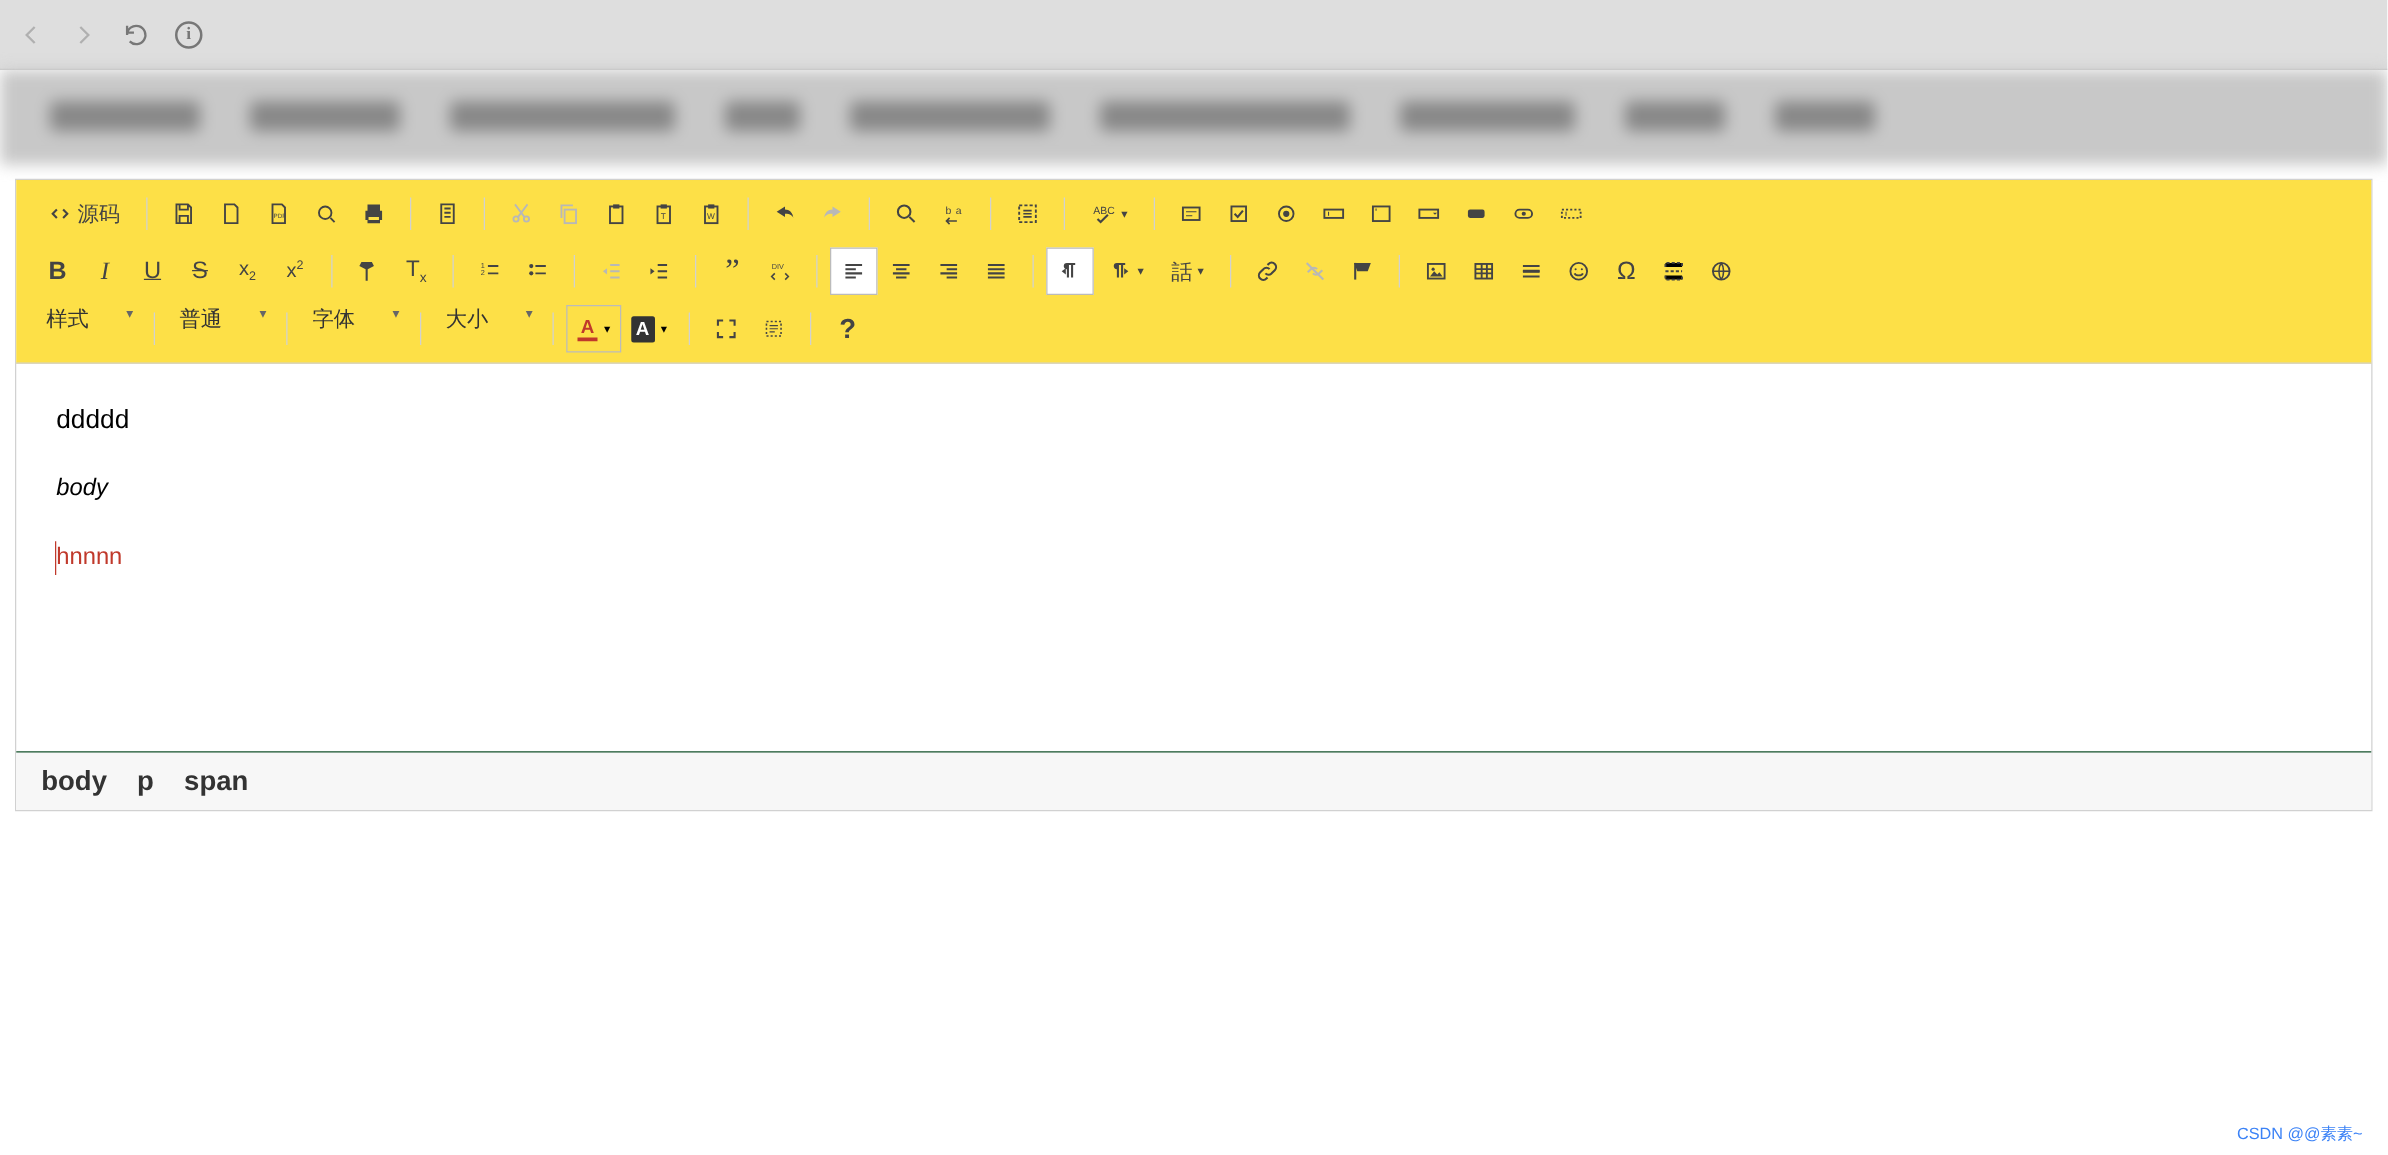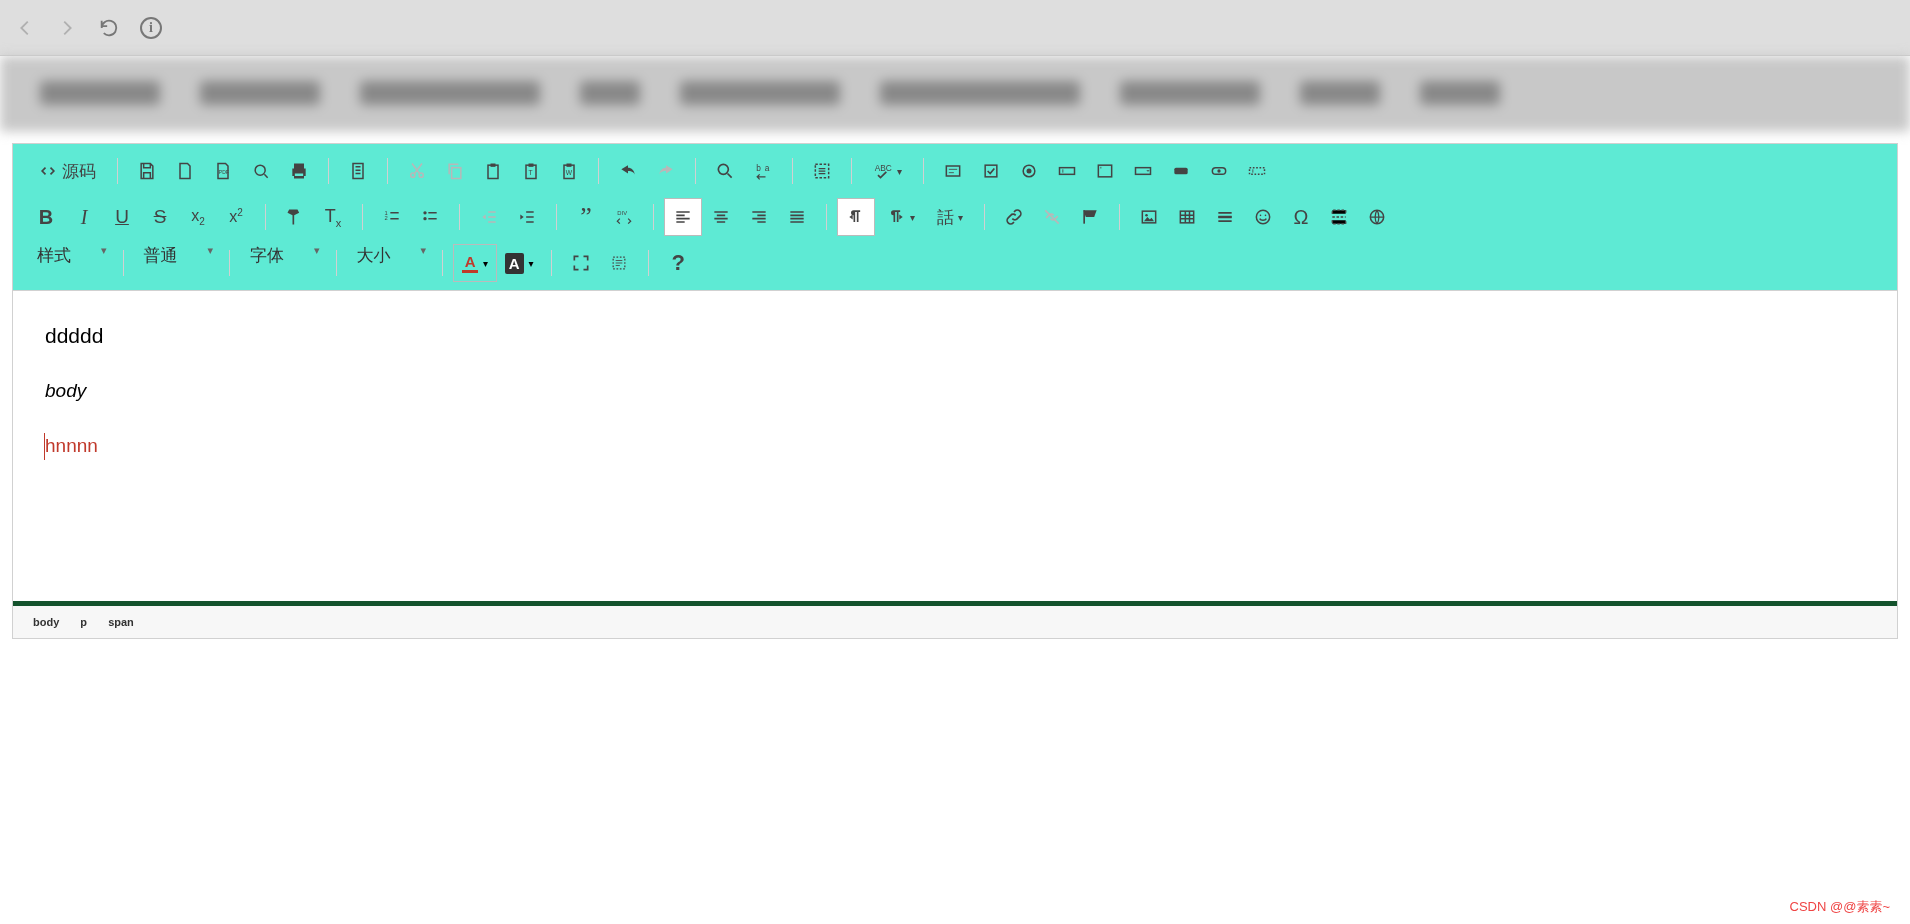--- a/index.html
+++ b/index.html
@@ -10,21 +10,21 @@
 .nav-btn { width: 22px; height: 22px; color: #777; display: flex; align-items: center; justify-content: center; }
 .nav-btn.disabled { color: #b0b0b0; }
 .address-bar { display: flex; align-items: center; gap: 14px; flex: 1; font-size: 21px; color: #5a5a5a; }
 .info-icon { width: 22px; height: 22px; border: 2px solid #777; border-radius: 50%; display: flex; align-items: center; justify-content: center; font-size: 14px; font-weight: bold; color: #777; font-family: Georgia, serif; }
 
 .bookmarks-bar { background: #c8c8c8; height: 75px; filter: blur(6px); border-bottom: 1px solid #aaa; display: flex; align-items: center; gap: 40px; padding: 0 40px; }
 .bookmark-blur { width: 120px; height: 24px; background: #888; border-radius: 4px; }
 
 
 .editor-container { margin: 12px; border: 1px solid #d1d1d1; }
-.toolbar { background: #5eead4; border-bottom: 1px solid #d1d1d1; padding: 4px 8px; }
+.toolbar { background: #fde047; border-bottom: 1px solid #d1d1d1; padding: 4px 8px; }
 .toolbar-row { display: flex; align-items: center; flex-wrap: wrap; padding: 4px 0; }
 .tb-group { display: flex; align-items: center; padding: 0 6px; }
 .tb-sep { width: 1px; height: 26px; background: #d1d1d1; margin: 0 4px; }
 .tb-btn { width: 38px; height: 38px; display: flex; align-items: center; justify-content: center; color: #444; cursor: pointer; border: 1px solid transparent; }
 .tb-btn.active { border: 1px solid #bbb; background: #fff; }
 .tb-btn.disabled { color: #b8b8b8; }
 .tb-btn svg { width: 20px; height: 20px; }
 .tb-btn.wide { width: auto; padding: 0 10px; gap: 4px; font-size: 17px; }
 .combo { display: flex; align-items: flex-start; height: 38px; padding: 0 12px 0 16px; font-size: 17px; color: #333; cursor: pointer; gap: 30px; }
 .combo .caret { font-size: 11px; color: #666; }
@@ -38,24 +38,24 @@
 
 .content { min-height: 310px; padding: 30px 32px; font-size: 19px; line-height: 1.4; }
 .content p { margin-bottom: 28px; }
 .p-bold { font-weight: normal; font-size: 21px; }
 .p-italic { font-style: italic; }
 .p-red { color: #c0392b; position: relative; }
 .p-red::before { content: ''; position: absolute; left: -1px; top: 0; width: 1px; height: 100%; background: #c0392b; }
 .p-hl { background: #27ae60; color: #1a5c3a; display: inline-block; padding: 0 2px; }
 
 
-.status-bar { border-top: 5px solid #14532d; background: #f7f7f7; padding: 10px 20px; font-size: 11px; font-weight: bold; color: #333; }
+.status-bar { border-top: 1px solid #14532d; background: #f7f7f7; padding: 10px 20px; font-size: 22px; font-weight: bold; color: #333; }
 .status-bar span { margin-right: 18px; }
 
-.watermark { position: fixed; bottom: 8px; right: 20px; font-size: 13px; color: #ef4444; }
+.watermark { position: fixed; bottom: 8px; right: 20px; font-size: 13px; color: #3b82f6; }
 </style>
 </head>
 <body>
 
 <div class="browser-chrome">
   <div class="nav-btn disabled">
     <svg viewBox="0 0 24 24" width="22" height="22">
         <path fill="none" stroke="currentColor" stroke-width="2" d="M15 5l-7 7 7 7"></path>
       </svg>
   </div>

